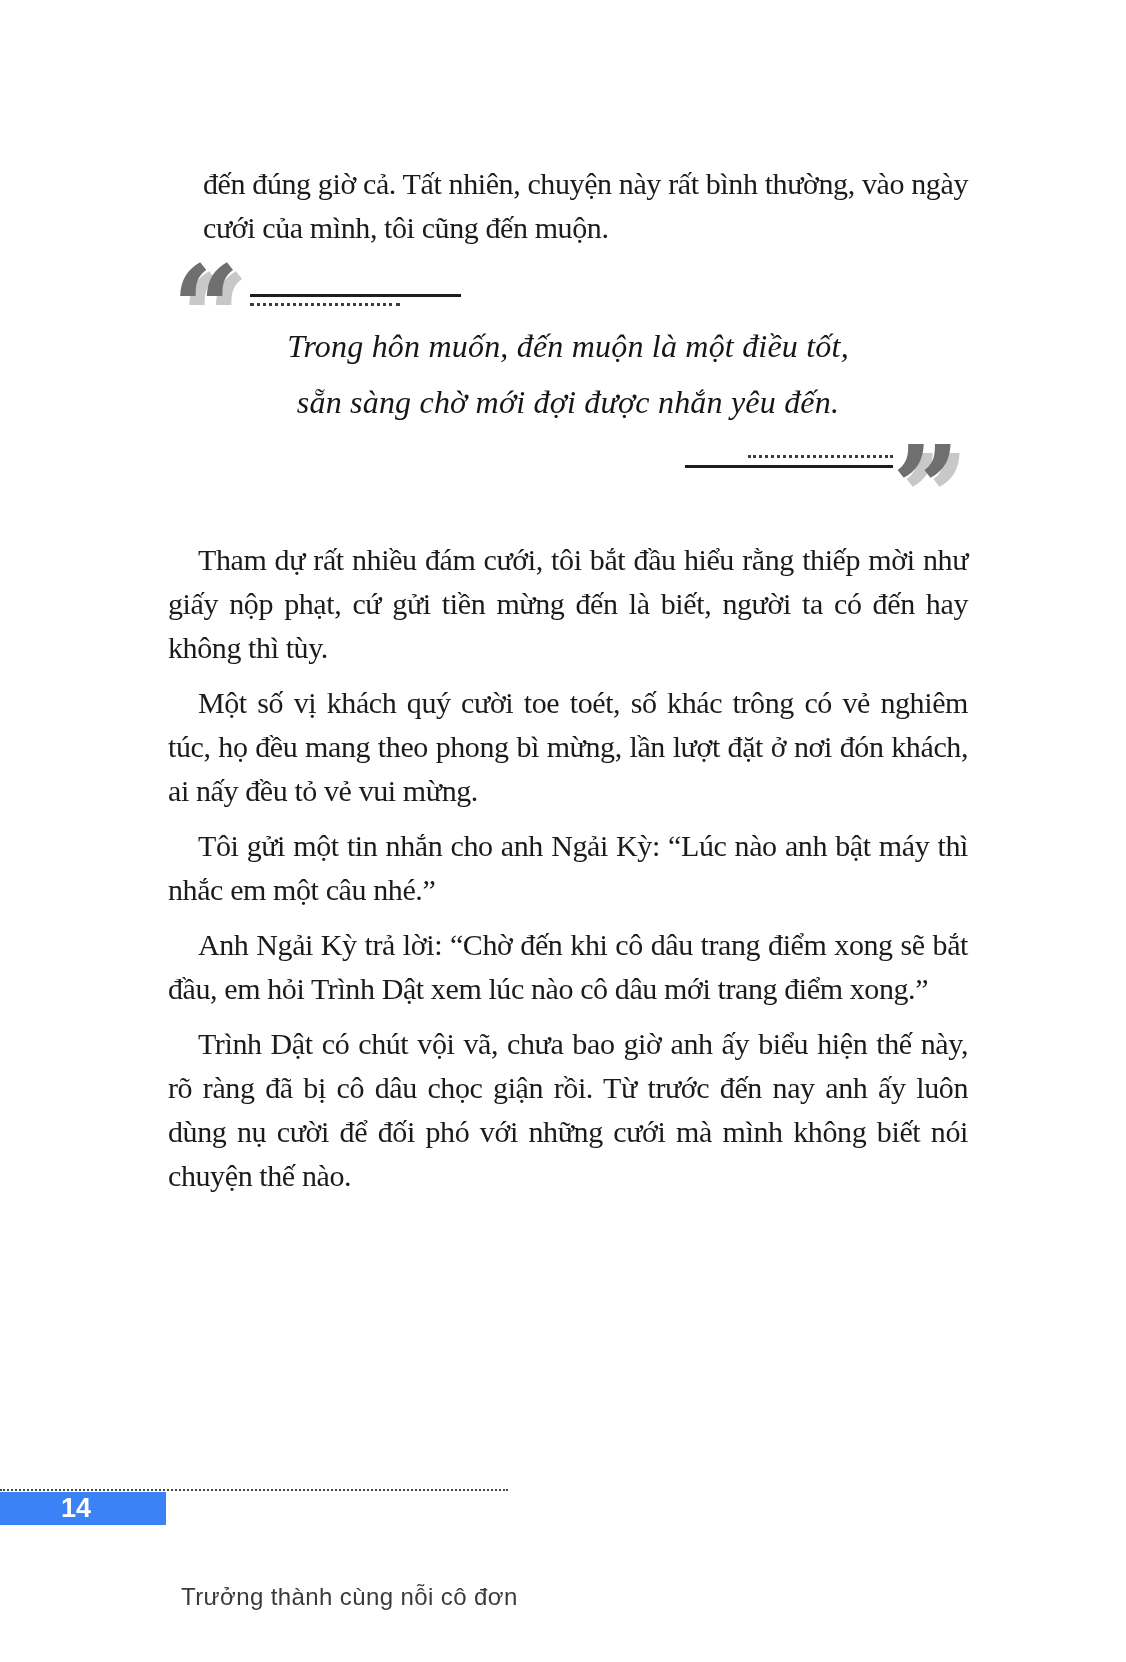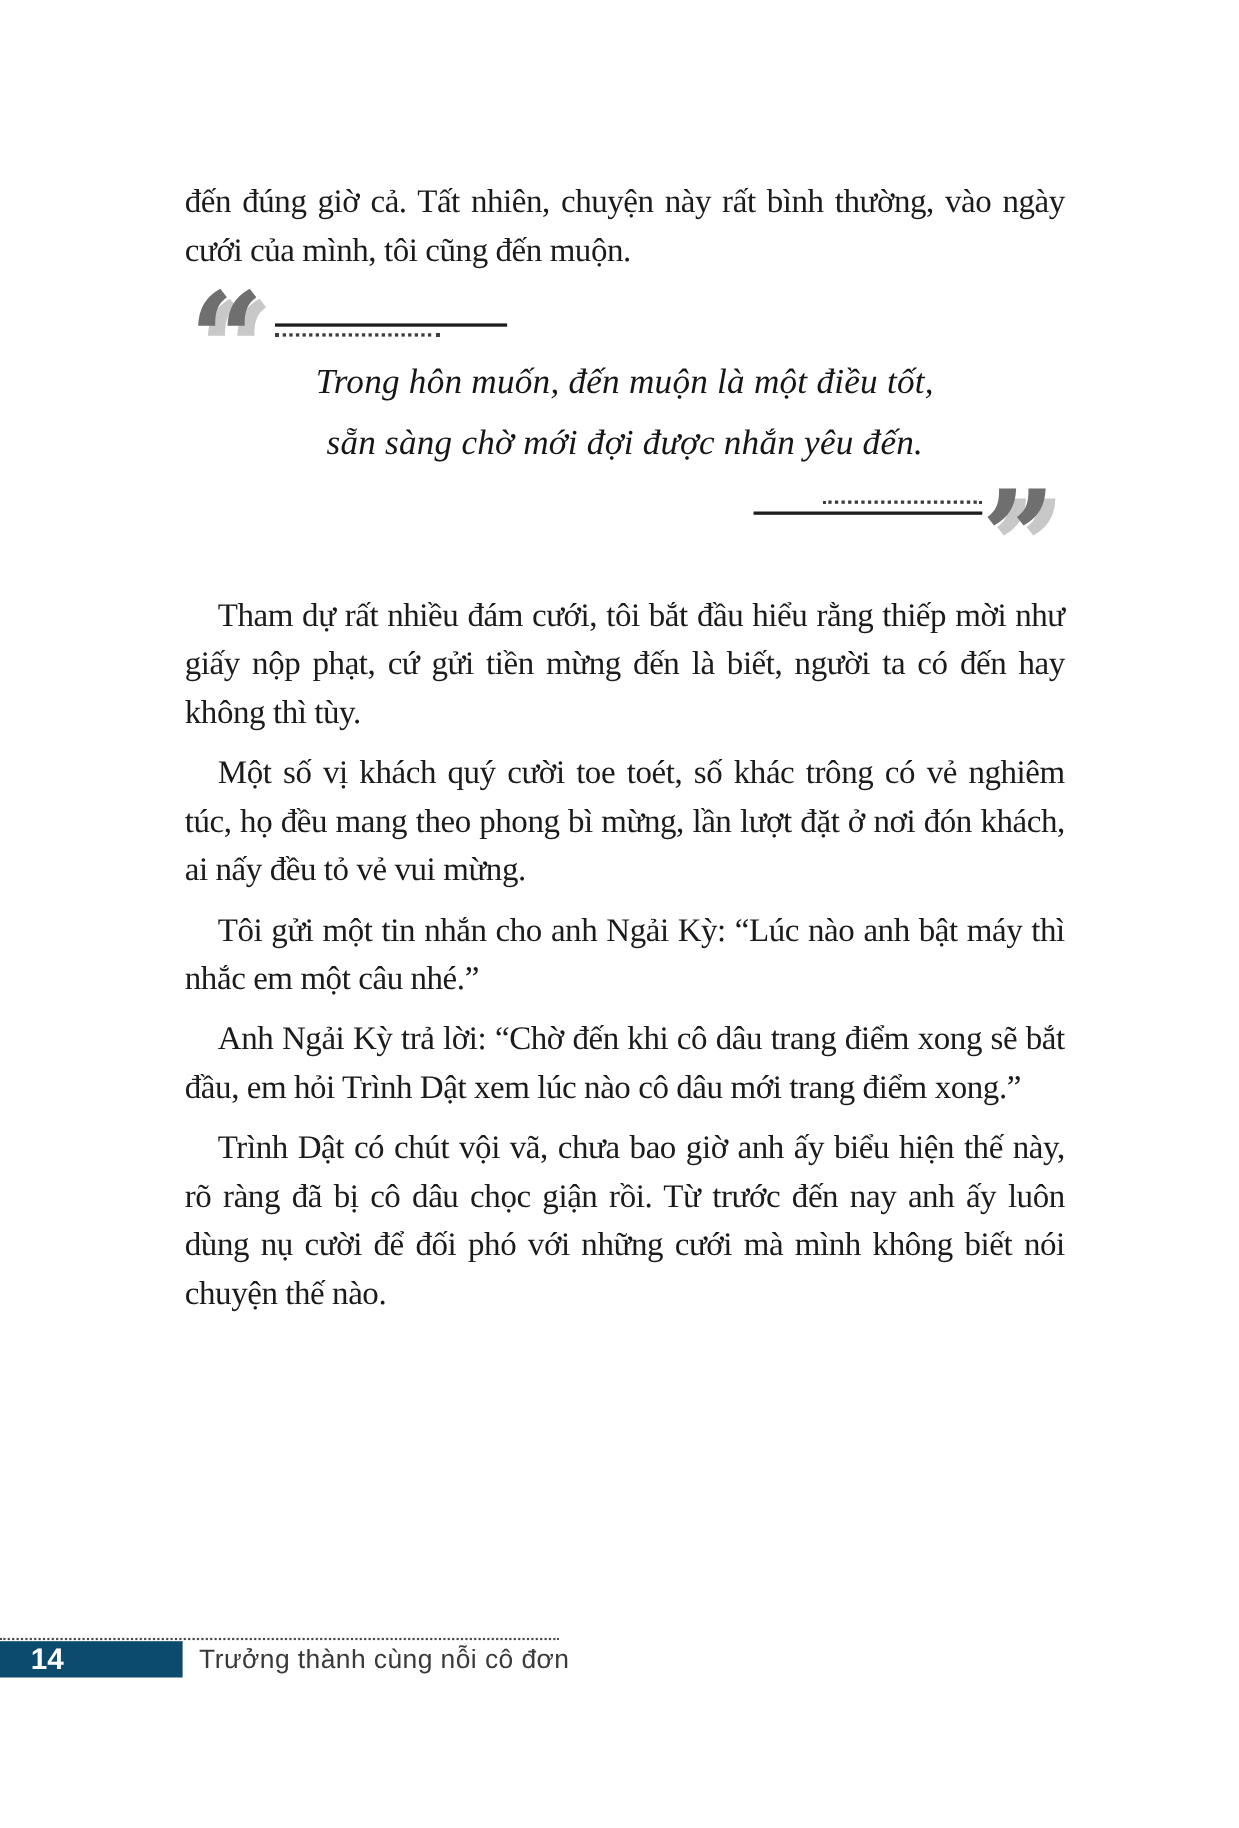--- a/index.html
+++ b/index.html
@@ -20,21 +20,21 @@
   }
   p.body-par {
     margin: 0 0 11px 0;
     font-size: 30px;
     line-height: 44px;
     letter-spacing: -0.4px;
     text-align: justify;
     text-indent: 30px;
     color: #1b1b1b;
   }
-  p.body-par.continuation { text-indent: 0; margin-bottom: 0; }
+  p.body-par.continuation { text-indent: 0; margin-bottom: 0; margin-left: 35px; }
 
   
   .pull-quote { margin: 16px 0 44px 0; }
   .q-row { position: relative; height: 48px; overflow: visible; }
   .qmark {
     position: absolute;
     font-family: "DejaVu Serif", serif;
     font-weight: 700;
     font-size: 118px;
     line-height: 118px;
@@ -77,35 +77,34 @@
     width: 508px;
     height: 0;
     border-top: 2px dotted #4a4a4a;
   }
   .footer-bar {
     position: absolute;
     left: 0;
     top: 1492px;
     width: 166px;
     height: 33px;
-    background: #0c4a6e;
+    background: #3b82f6;
     box-sizing: border-box;
     padding-right: 14px;
-    text-align: left;
+    text-align: center;
     font-family: "Liberation Sans", sans-serif;
     font-weight: 700;
     font-size: 27px;
     line-height: 33px;
     color: #ffffff;
-    padding-left: 28px;
   }
   .footer-title {
     position: absolute;
     left: 181px;
-    top: 1492px;
+    top: 1580px;
     height: 33px;
     font-family: "Liberation Sans", sans-serif;
     font-size: 24px;
     line-height: 33px;
     letter-spacing: 0.4px;
     color: #3a3a3a;
     white-space: nowrap;
   }
 </style>
 </head>

